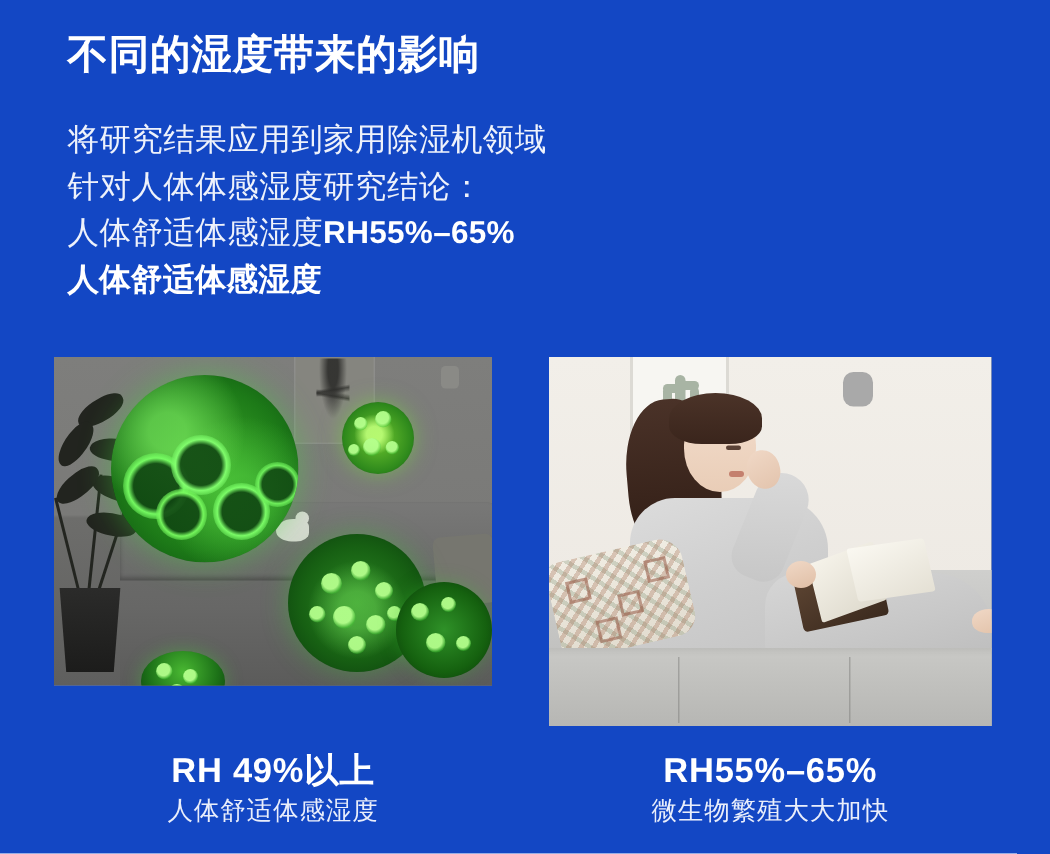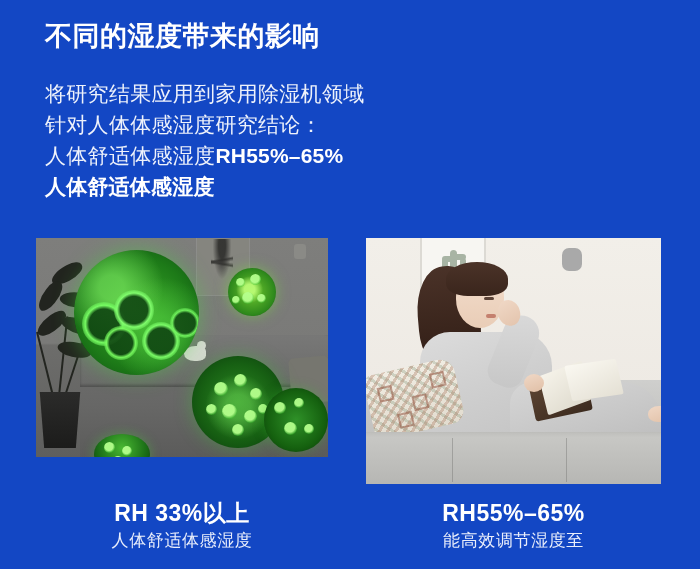--- a/index.html
+++ b/index.html
@@ -450,22 +450,22 @@
       </div>
 
       <div class="light-sofa-seat">
         <div class="sofa-seam" style="left:96px;"></div>
         <div class="sofa-seam" style="left:210px;"></div>
       </div>
     </div>
   </div>
 
   <div class="caption" id="caption-left">
-    <div class="caption-title">RH 33%以上</div>
+    <div class="caption-title">RH 49%以上</div>
     <div class="caption-sub">人体舒适体感湿度</div>
   </div>
 
   <div class="caption" id="caption-right">
     <div class="caption-title">RH55%–65%</div>
-    <div class="caption-sub">能高效调节湿度至</div>
+    <div class="caption-sub">微生物繁殖大大加快</div>
   </div>
 
 </div>
 
 </body></html>

